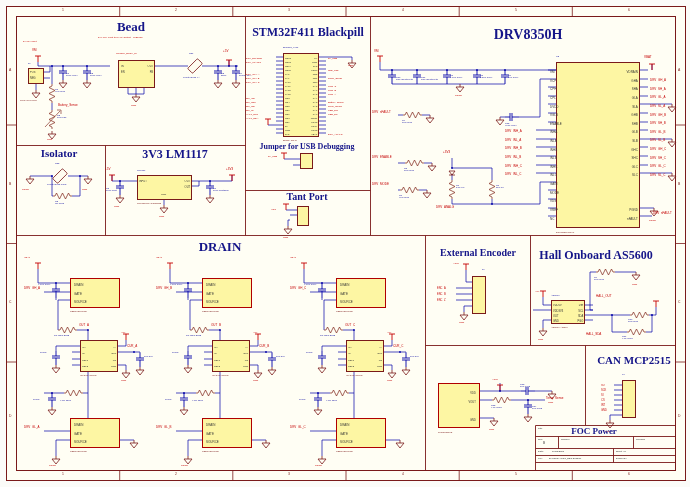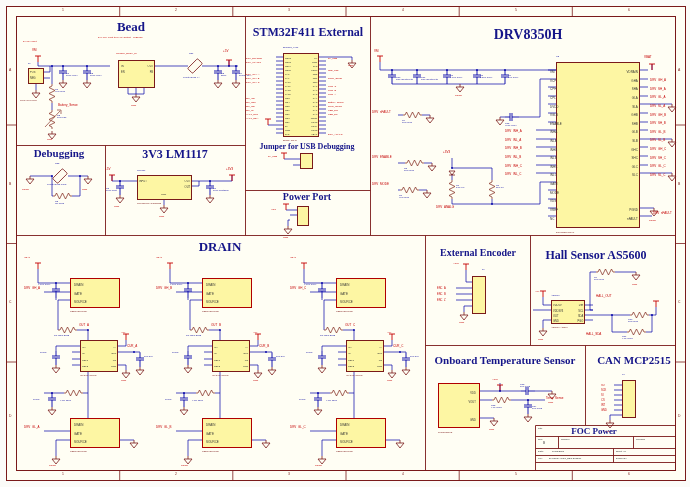--- a/index.html
+++ b/index.html
@@ -294,21 +294,21 @@
 FB</span>
 <span class="t z24 red" style="left:131px;top:104px">GND</span>
 <span class="t z24 blu" style="left:189px;top:52px">FB1</span>
 <span class="t z24 blu" style="left:183px;top:76px">Ferrite Bead 4A</span>
 <span class="t z24 blu" style="left:221px;top:72px">C3
 22uF</span>
 <span class="t z24 blu" style="left:239px;top:72px">C4
 100uF 10V</span>
 <span class="t z30 red" style="left:223px;top:50px">+5V</span>
 
-<span class="t ser ctr" style="left:59px;top:148px;font-size:11px">Debugging</span>
+<span class="t ser ctr" style="left:59px;top:148px;font-size:11px">Isolator</span>
 <span class="t z24 blu" style="left:55px;top:162px">FB2</span>
 <span class="t z24 blu" style="left:47px;top:183px">Ferrite Bead 0805</span>
 <span class="t z24 blu" style="left:55px;top:200px">R3
 0R 0805</span>
 <span class="t z24 red" style="left:22px;top:188px">PGND</span>
 <span class="t z24 red" style="left:82px;top:188px">GND</span>
 
 <span class="t ser ctr" style="left:175px;top:148px;font-size:12px">3V3 LM1117</span>
 <span class="t z30 red" style="left:105px;top:168px">+5V</span>
 <span class="t z24 blu" style="left:106px;top:187px">C5
@@ -319,21 +319,21 @@
 <span class="t pE blk" style="left:139px;top:179px">INPUT</span>
 <span class="t pE blk tr" style="right:500px;top:179px">OUT
 OUT</span>
 <span class="t z24 blk" style="left:161px;top:193px">GND</span>
 <span class="t z24 mar" style="left:137px;top:202px">LM1117IMP-3.3/NOPB</span>
 <span class="t z24 blu" style="left:213px;top:187px">C6
 10uF Tantalum</span>
 <span class="t z30 red" style="left:226px;top:168px">+3V3</span>
 <span class="t z24 red" style="left:159px;top:215px">GND</span>
 
-<span class="t ser ctr" style="left:308px;top:26px;font-size:12px">STM32F411 External</span>
+<span class="t ser ctr" style="left:308px;top:26px;font-size:12px">STM32F411 Blackpill</span>
 <div class="ic" style="left:283px;top:53px;width:36px;height:84px"></div>
 <span class="t z24 blu" style="left:283px;top:46px">Blackpill_F411</span>
 <span class="t pA blk" style="left:285px;top:56px">PB12
 PB13
 PB14
 PB15
 PA8
 PA9
 PA10
 PA11
@@ -409,21 +409,21 @@
 
 
 DRV_ANALG</span>
 <span class="t z24 mar" style="left:283px;top:139px">Board_Pin40</span>
 <span class="t z24 red" style="left:348px;top:64px">GND</span>
 <span class="t ser ctr" style="left:307px;top:143px;font-size:8px">Jumper for USB Debugging</span>
 <span class="t z24 red" style="left:268px;top:155px">5V_USB</span>
 <div class="ic" style="left:300px;top:153px;width:13px;height:16px"></div>
 <span class="t z24 blu" style="left:300px;top:147px">JP1</span>
 
-<span class="t ser ctr" style="left:307px;top:192px;font-size:10px">Power Port</span>
+<span class="t ser ctr" style="left:307px;top:192px;font-size:10px">Tant Port</span>
 <div class="ic" style="left:297px;top:206px;width:12px;height:20px"></div>
 <span class="t z24 red" style="left:271px;top:208px">VCC</span>
 <span class="t z24 red" style="left:283px;top:236px">GND</span>
 
 <span class="t ser ctr" style="left:528px;top:28px;font-size:14px">DRV8350H</span>
 <span class="t z30 red" style="left:374px;top:50px">VM</span>
 <span class="t z24 blu" style="left:396px;top:76px">C10
 1mF Electrolytic</span>
 <span class="t z24 blu" style="left:421px;top:76px">C11
 1mF Electrolytic</span>
@@ -621,21 +621,21 @@
 
 <span class="t ser ctr" style="left:478px;top:248px;font-size:10px">External Encoder</span>
 <span class="t z24 red" style="left:453px;top:262px">+3V3</span>
 <div class="ic" style="left:472px;top:276px;width:14px;height:38px"></div>
 <span class="t z24 blu" style="left:482px;top:268px">J6</span>
 <span class="t pE6 red" style="left:437px;top:285px">ENC_A
 ENC_B
 ENC_Z</span>
 <span class="t z24 red" style="left:459px;top:321px">GND</span>
 
-<span class="t ser ctr" style="left:596px;top:249px;font-size:12px">Hall Sensor AS5600</span>
+<span class="t ser ctr" style="left:596px;top:249px;font-size:12px">Hall Onboard AS5600</span>
 <span class="t z24 blu" style="left:594px;top:276px">R9
 10k 0603</span>
 <span class="t z24 red" style="left:632px;top:283px">GND</span>
 <div class="ic" style="left:551px;top:300px;width:34px;height:24px"></div>
 <span class="t z24 blu" style="left:551px;top:294px">AS5600</span>
 <span class="t pE blk" style="left:553px;top:303px">VDD5V
 VDD3V3
 OUT
 GND</span>
 <span class="t pE blk tr" style="right:107px;top:303px">DIR
@@ -645,21 +645,20 @@
 <span class="t z24 mar" style="left:551px;top:326px">AS5600-ASOM</span>
 <span class="t z24 red" style="left:535px;top:290px">+5V</span>
 <span class="t z24 red" style="left:538px;top:338px">GND</span>
 <span class="t z30 red" style="left:596px;top:295px">HALL_OUT</span>
 <span class="t z24 blu" style="left:628px;top:318px">R10
 10k 0603</span>
 <span class="t z24 blu" style="left:622px;top:335px">R11
 4.7k 0603</span>
 <span class="t z30 red" style="left:586px;top:333px">HALL_SDA</span>
 
-<span class="t ser ctr" style="left:505px;top:355px;font-size:11px">Onboard Temperature Sensor</span>
 <div class="fet" style="left:438px;top:383px;width:42px;height:45px"></div>
 <span class="t pF blk tr" style="right:214px;top:389px">VDD
 VOUT
 
 GND</span>
 <span class="t z24 mar" style="left:438px;top:431px">TMP36GRTZ</span>
 <span class="t z24 red" style="left:492px;top:378px">+3V3</span>
 <span class="t z24 blu" style="left:520px;top:383px">C13
 1uF 0603</span>
 <span class="t z24 red" style="left:548px;top:401px">GND</span>

